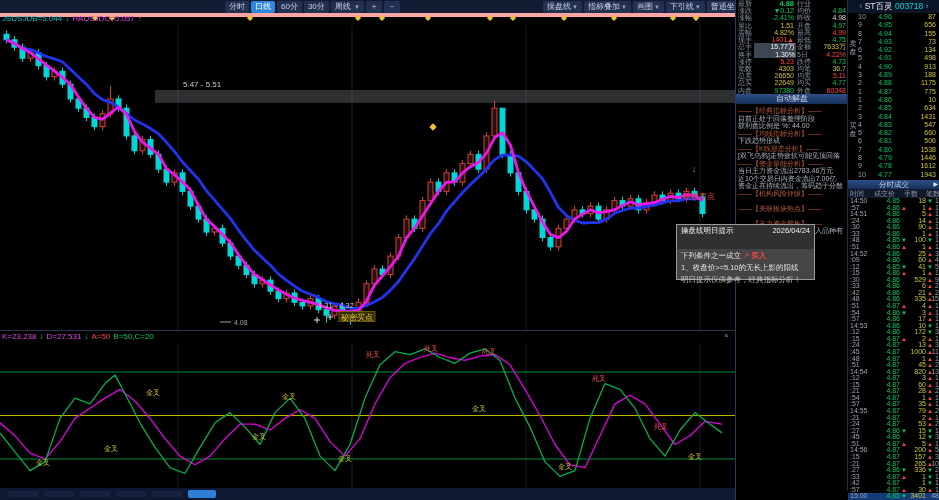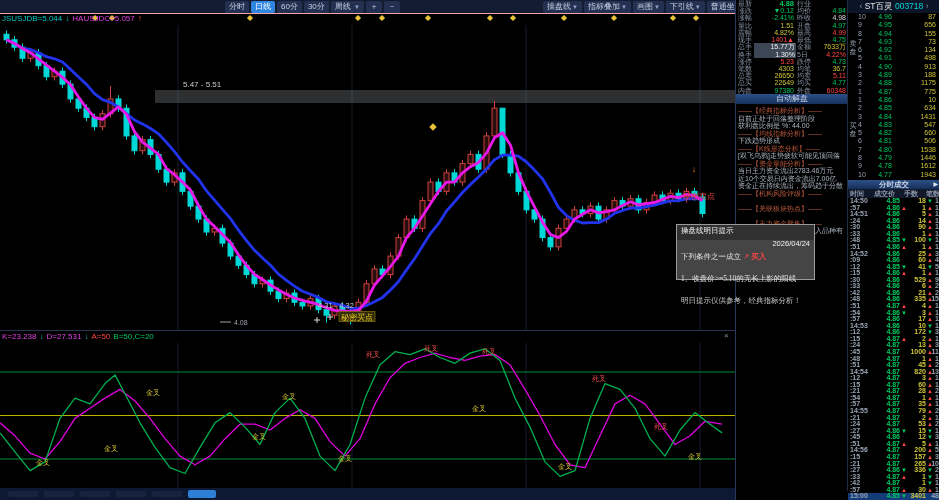--- a/index.html
+++ b/index.html
@@ -1,19 +1,19 @@
 <!DOCTYPE html>
 <html><head>
 <meta charset="utf-8">
 <style>
   html,body{margin:0;padding:0;background:#000;}
   #screen{position:relative;width:939px;height:500px;background:#000;overflow:hidden;
     font-family:"Liberation Sans","DejaVu Sans",sans-serif;color:#ccc;}
   
-  #toolbar{position:absolute;left:0;top:0;width:735px;height:13px;background:#131c33;border-bottom:1px solid #fca5a5;}
+  #toolbar{position:absolute;left:0;top:0;width:735px;height:13px;background:#131c33;border-bottom:4px solid #fca5a5;}
   .tb-group{position:absolute;top:1px;display:flex;gap:2px;}
   .tb-btn{font-size:8px;line-height:9px;padding:1px 4px;background:#243052;color:#c4cde0;border-radius:2px;white-space:nowrap;}
   .tb-btn.active{background:#2f86e0;color:#fff;}
   .tb-caret{font-size:6px;color:#8fa2c4;margin-left:1px;}
   .tb-close{font-size:8px;color:#aeb8cc;padding:1px 3px;}
   
   .ind-label{position:absolute;left:2px;top:14px;font-size:8px;white-space:nowrap;z-index:5;text-align:center;}
   .ind-label span{margin-right:3px;}
   #sub-head{position:absolute;left:2px;top:332px;font-size:8px;white-space:nowrap;z-index:5;}
   #sub-head span{margin-right:3px;}
@@ -32,38 +32,38 @@
   .ob-row{position:relative;height:8.3px;font-size:7px;line-height:8.3px;}
   .ob-num{position:absolute;left:10px;color:#9aa4b4;}
   .ob-p{position:absolute;left:20px;width:34px;text-align:center;color:#00c85f;}
   .ob-v{position:absolute;left:56px;width:32px;text-align:right;color:#cfc43a;}
   .ob-side{position:absolute;left:1px;width:8px;font-size:7px;color:#9aa4b4;line-height:8px;text-align:center;}
   #interp-panel{position:absolute;left:735px;top:94px;width:112px;height:406px;background:#000;border-left:1px solid #2b3a5c;}
   .panel-title{height:10px;font-size:8px;line-height:10px;text-align:center;color:#c2cde0;
     background:linear-gradient(#2c4f86,#16305c);}
   .interp-h{color:#bd5a3c;} .interp-t{color:#aeb6c0;}
   .interp-line{height:7.5px;font-size:7px;line-height:7.5px;white-space:nowrap;overflow:hidden;padding-left:2px;}
-  #tradelist{position:absolute;left:847px;top:180px;width:92px;height:311px;background:#000;border-left:1px solid #222c44;font-weight:bold;}
+  #tradelist{position:absolute;left:847px;top:180px;width:92px;height:311px;background:#000;border-left:1px solid #222c44;}
   .tl-title{height:9px;font-size:7.5px;line-height:9px;text-align:center;color:#c2cde0;background:linear-gradient(#2c4f86,#16305c);position:relative;}
   .tl-arrow{position:absolute;right:2px;top:0;font-size:6px;color:#dfe6f0;}
   .tl-cols{position:relative;height:9px;font-size:7px;line-height:9px;color:#8893a6;background:#101829;}
   .tl-row{position:relative;height:6.565px;font-size:7px;line-height:6.6px;white-space:nowrap;}
   .tl-row.last{background:#143c78;}
   .tl-t{position:absolute;left:2px;color:#9aa4b4;}
   .tl-p{position:absolute;left:22px;width:30px;text-align:right;}
   .tl-pa{position:absolute;left:53px;font-size:6px;}
   .tl-v{position:absolute;left:56px;width:22px;text-align:right;color:#cfc43a;}
   .tl-va{position:absolute;left:79px;font-size:6px;}
   .tl-n{position:absolute;left:82px;width:9px;text-align:right;color:#9aa4b4;}
   .a-up{color:#ff4545;} .a-dn{color:#00c85f;}
   
   #popup{position:absolute;left:676px;top:224px;width:137px;height:54px;background:#454545;border:1px solid #9a9a9a;z-index:20;font-size:7.5px;color:#e2e2e2;}
-  .pp-title{height:15px;line-height:12px;background:#303030;padding:0 4px;position:relative;color:#f0f0f0;}
-  .pp-date{position:absolute;right:4px;top:0;margin-top:13px;}
-  .pp-row{padding:11px 4px 0 4px;line-height:11px;white-space:nowrap;font-family:Liberation Serif, serif;}
+  .pp-title{height:24px;line-height:12px;background:#303030;padding:0 4px;position:relative;color:#f0f0f0;}
+  .pp-date{position:absolute;right:4px;top:0;}
+  .pp-row{padding:1px 4px 0 4px;line-height:11px;white-space:nowrap;}
   .pp-red{color:#ff4545;font-weight:bold;}
   .pp-arr{color:#ff4545;margin:0 2px;}
   
   #bottom-bar{position:absolute;left:0;top:488px;width:735px;height:12px;background:#0d1833;}
   .bb-item{position:absolute;top:3px;height:6px;width:30px;background:#17223f;border-radius:1px;}
   .bb-btn{position:absolute;top:2px;left:188px;height:8px;width:28px;background:#2e7fd6;border-radius:2px;}
   svg{position:absolute;left:0;}
 </style>
 </head>
 <body>

